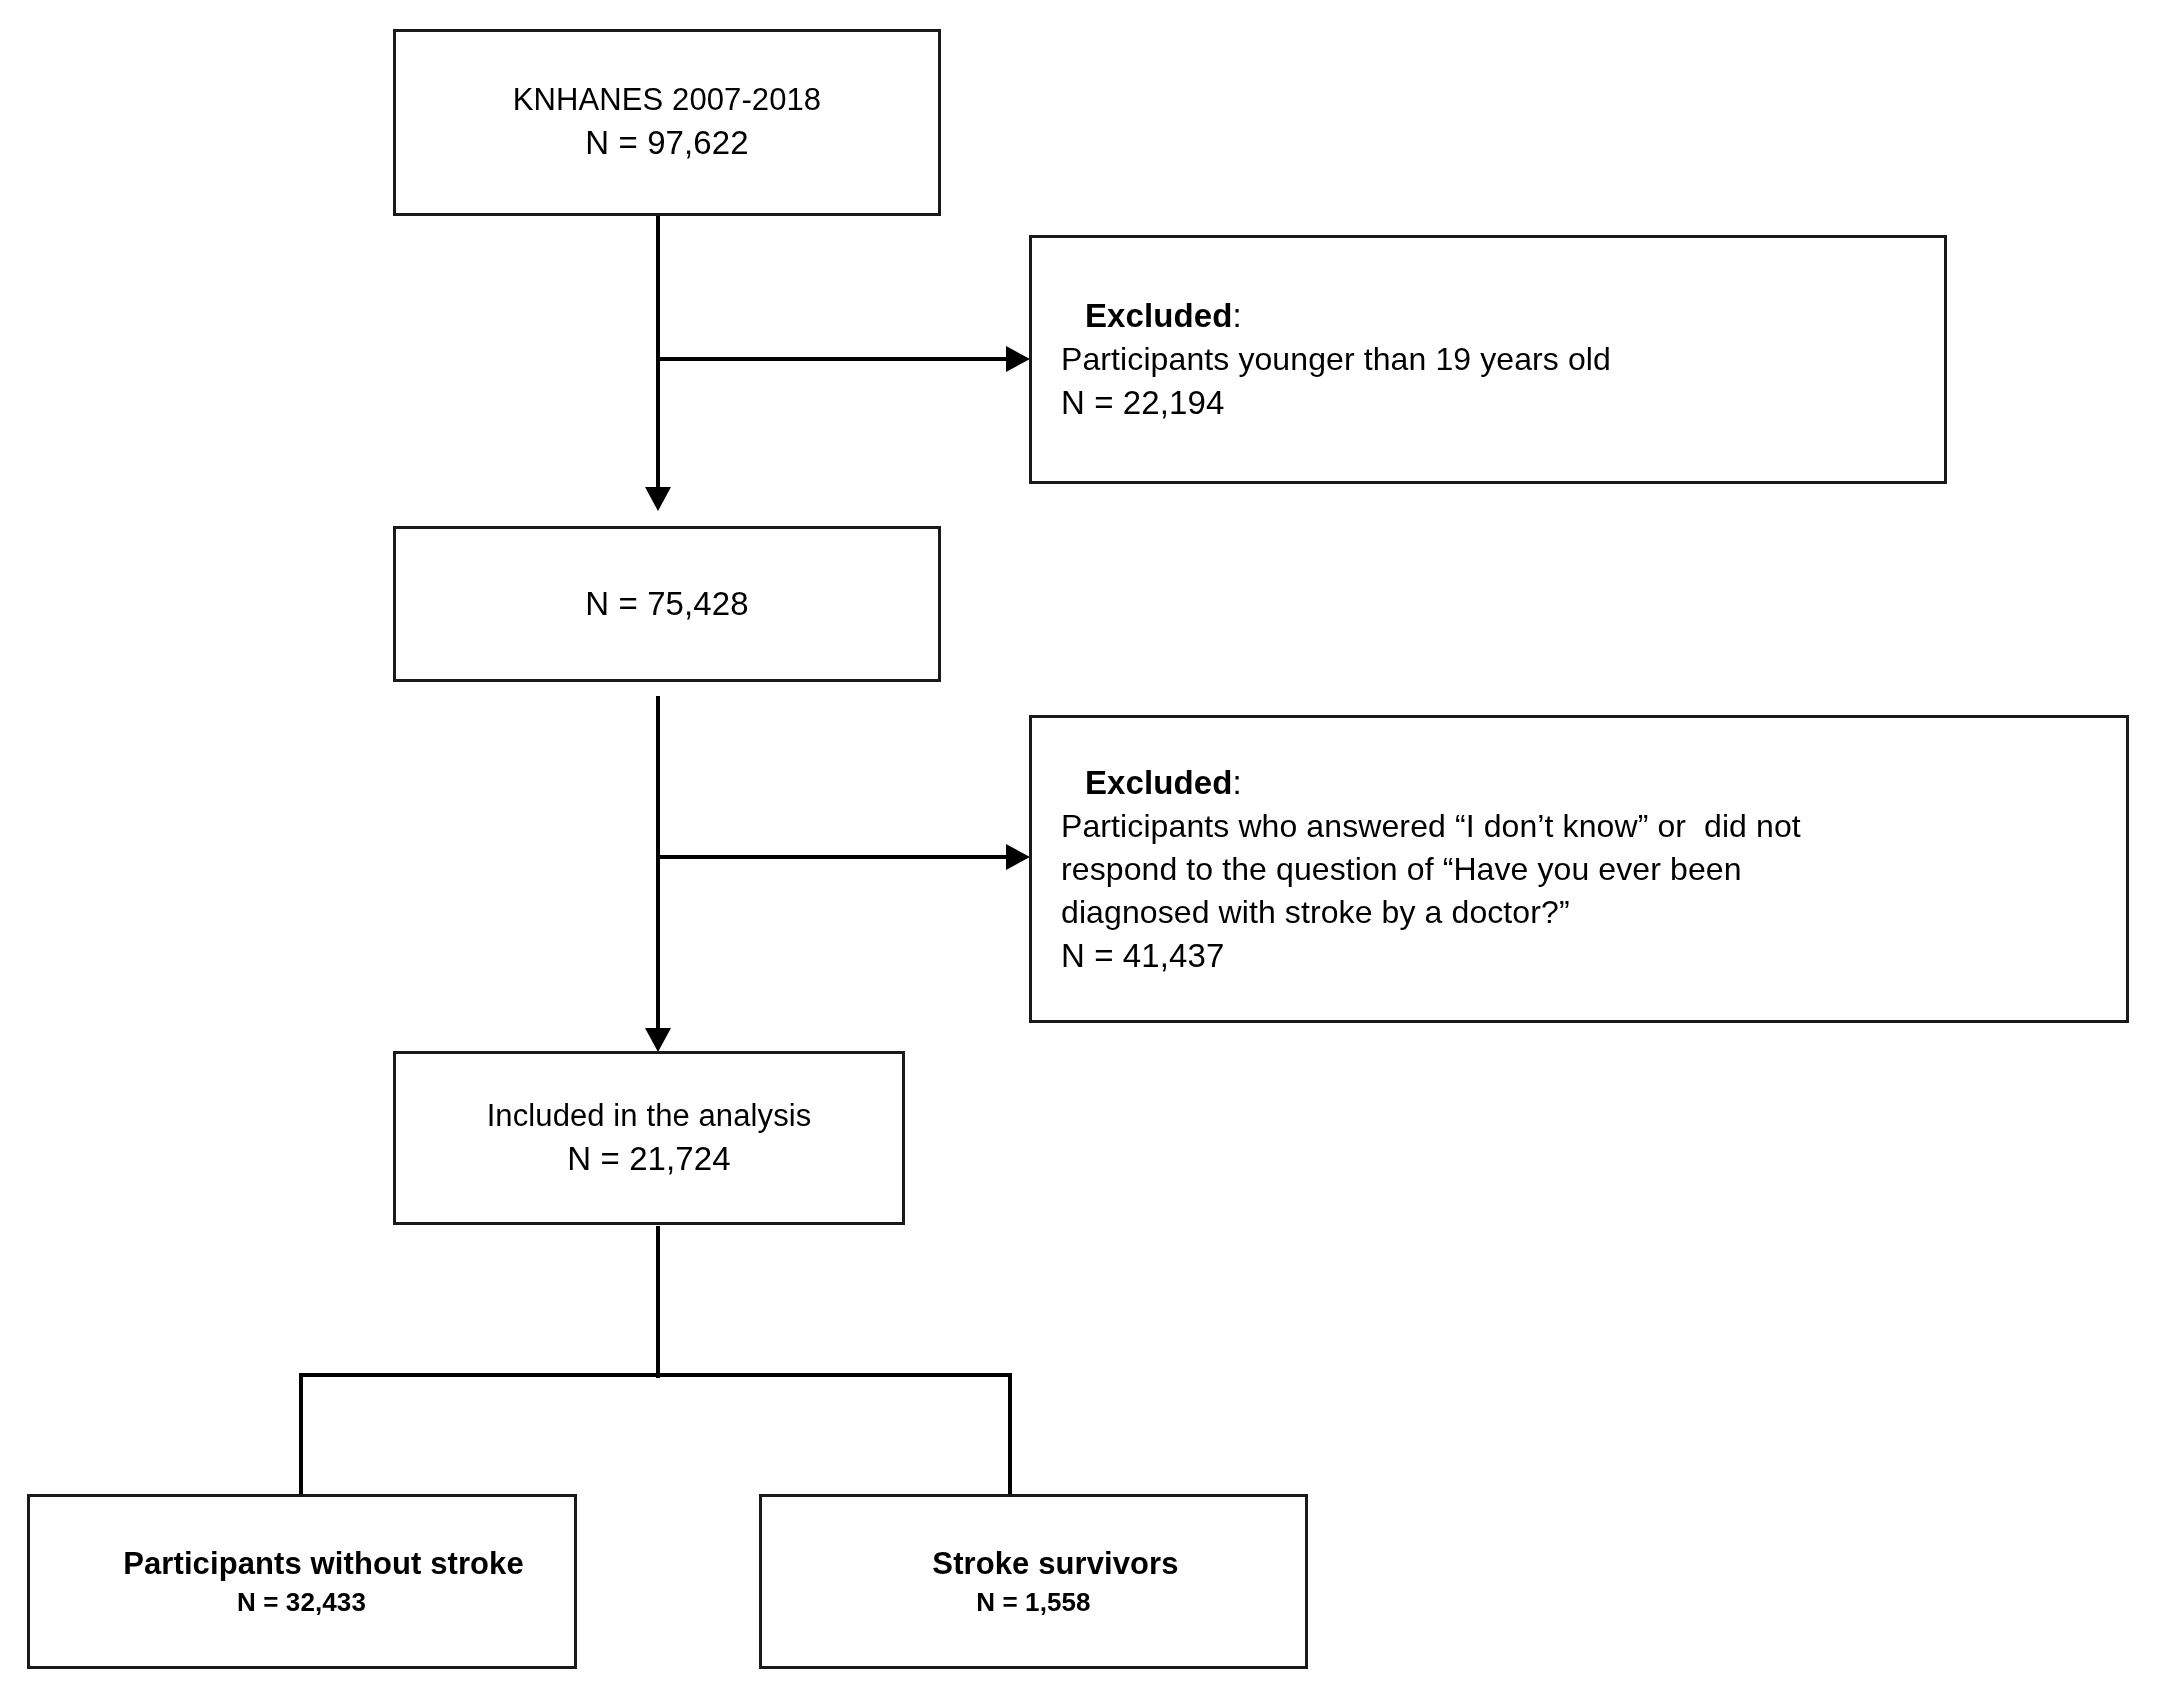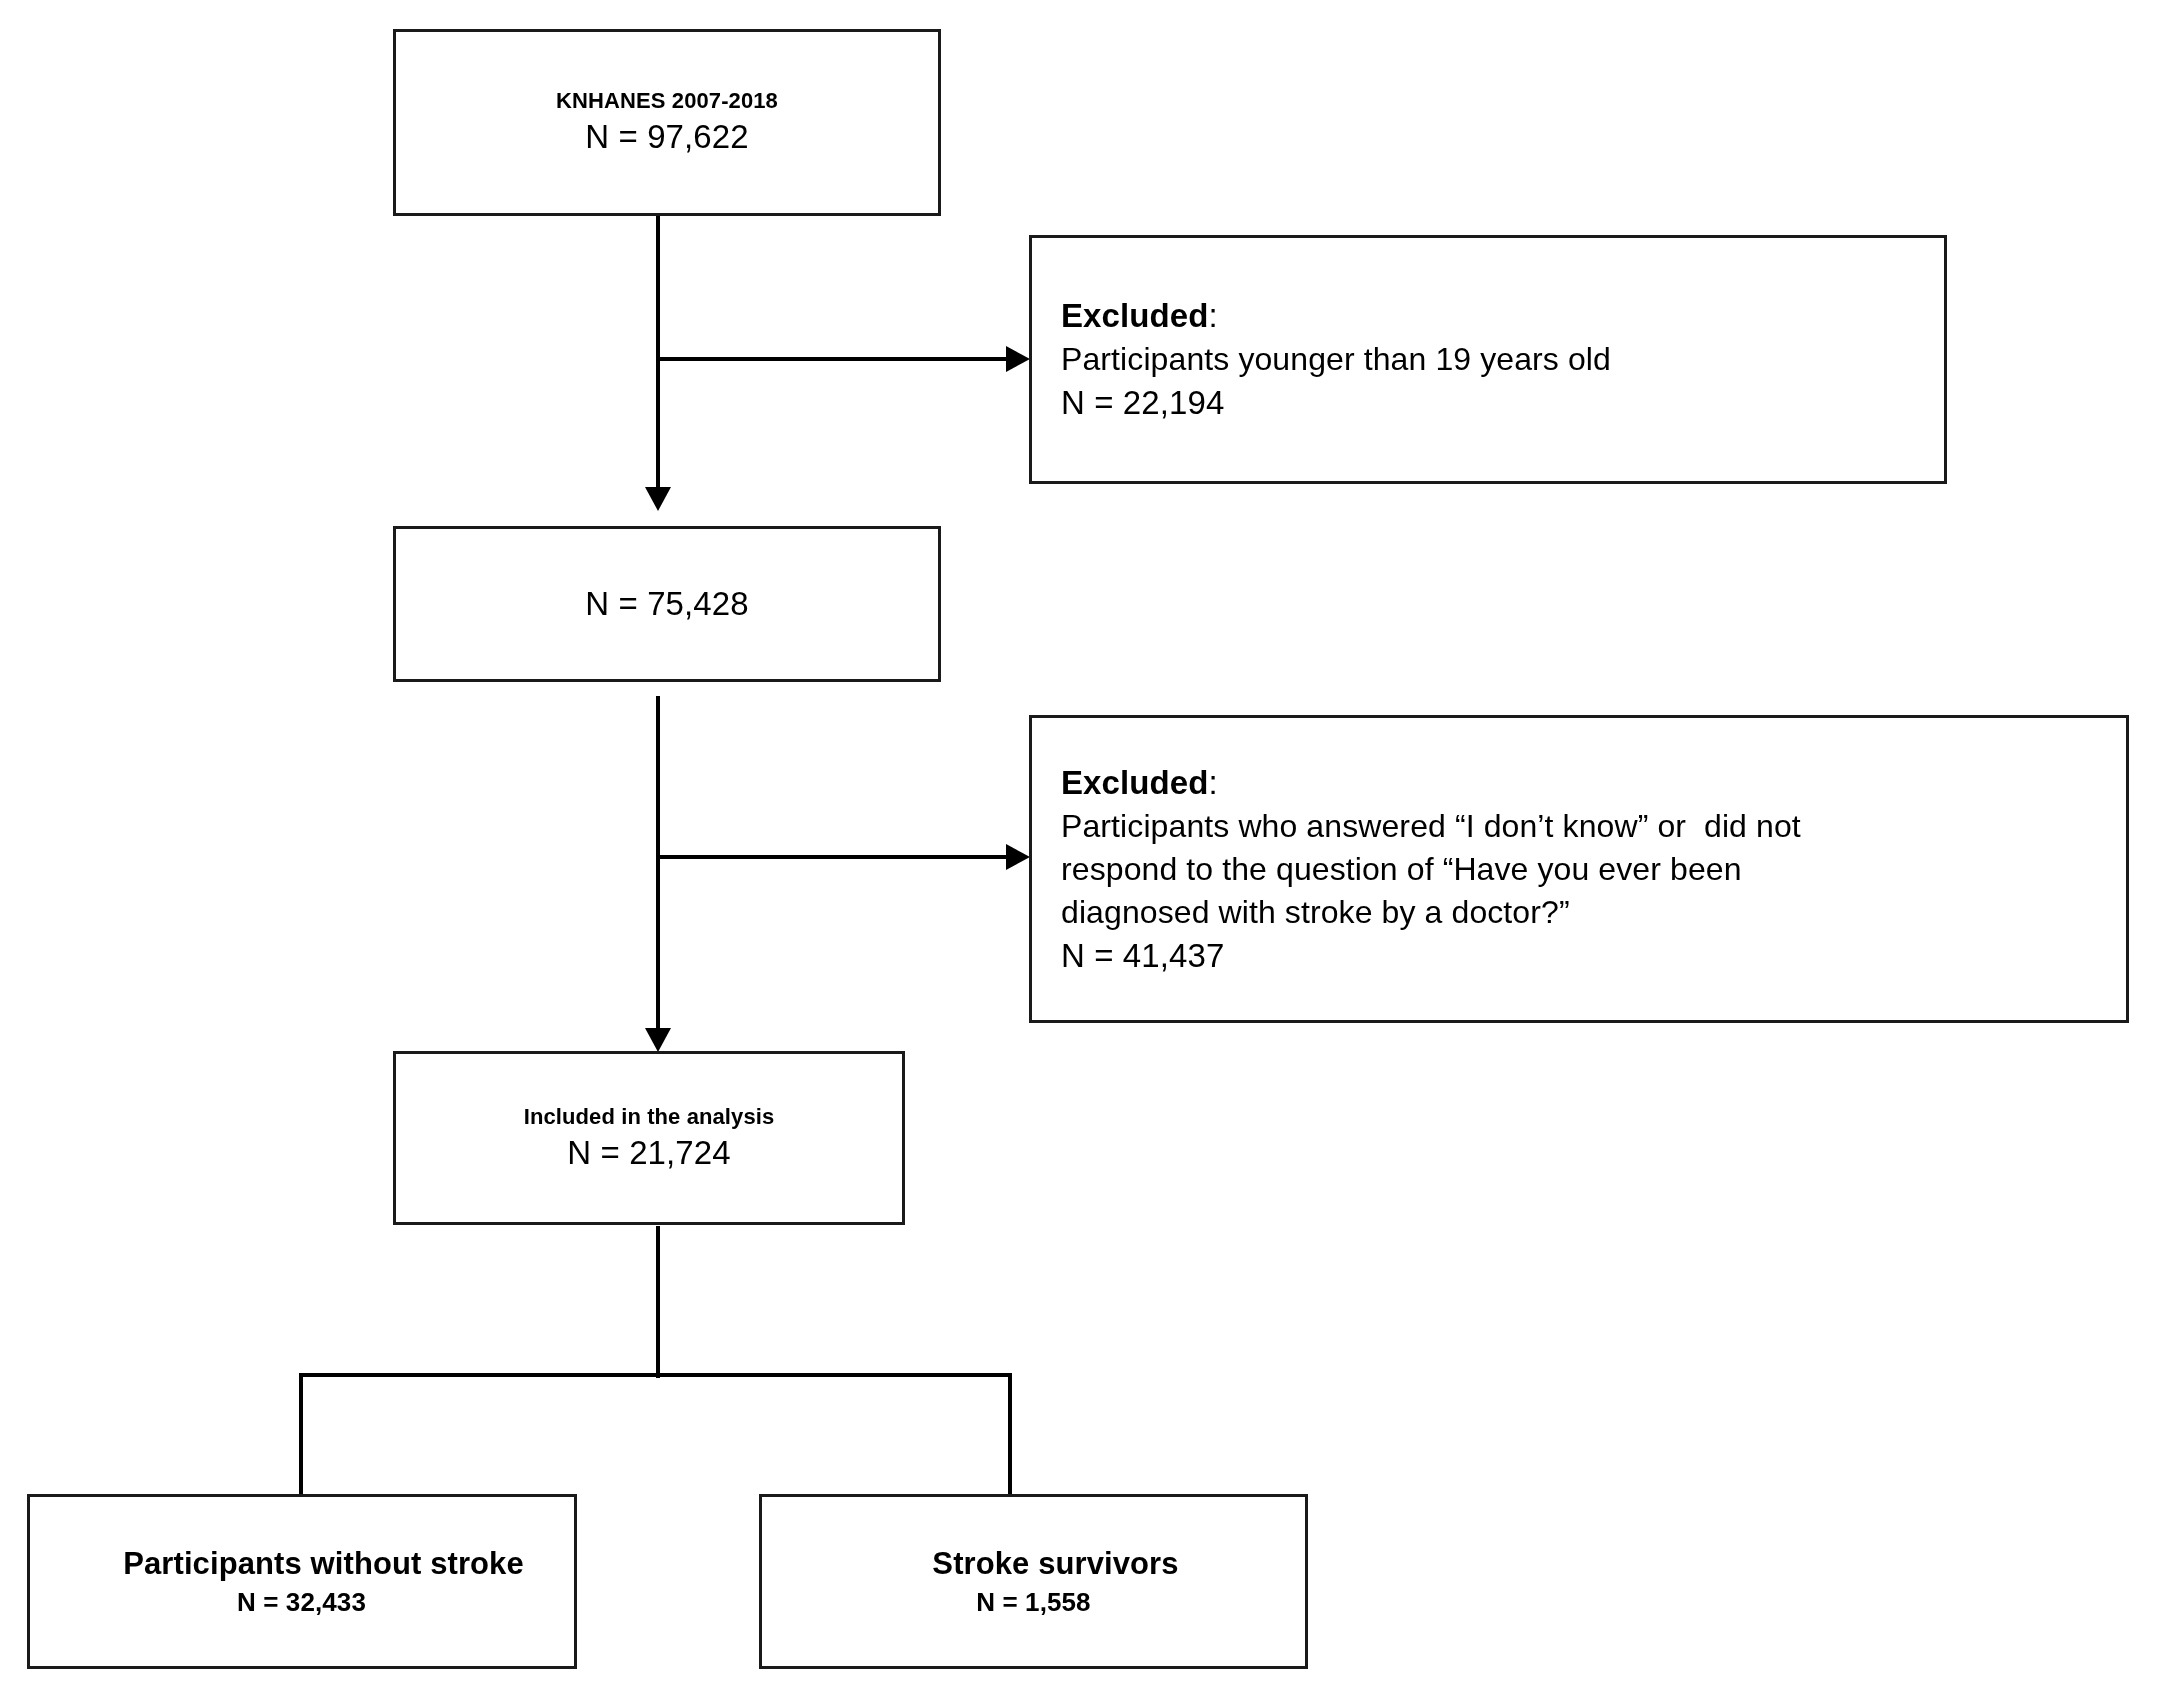--- a/index.html
+++ b/index.html
@@ -49,24 +49,24 @@
   .line {
     display: block;
     font-size: 32px;
     line-height: 1.30;
     letter-spacing: 0.1px;
     white-space: pre-wrap;
   }
   .bold   { font-weight: bold; }
 
   
-  .t-title  { font-size: 22px; font-weight: bold; line-height: 1.32; text-align: center; }
+  .t-title  { font-size: 31px; font-weight: normal; line-height: 1.32; text-align: center; }
   .t-n      { font-size: 33px; font-weight: normal; line-height: 1.32; }
   .t-body   { font-size: 32px; font-weight: normal; line-height: 1.34; }
-  .t-lead   { font-size: 33px; font-weight: bold; line-height: 1.34; }
+  .t-lead   { font-size: 33px; font-weight: bold; line-height: 1.34; margin-left: 24px; }
   .t-small-title { font-size: 31px; font-weight: bold; line-height: 1.34; padding-left: 44px; }
   .t-small-n     { font-size: 26px; font-weight: bold; line-height: 1.34; }
 
   .colon { font-weight: normal; }
 
   
   .vline, .hline {
     position: absolute;
     background: #000000;
   }

